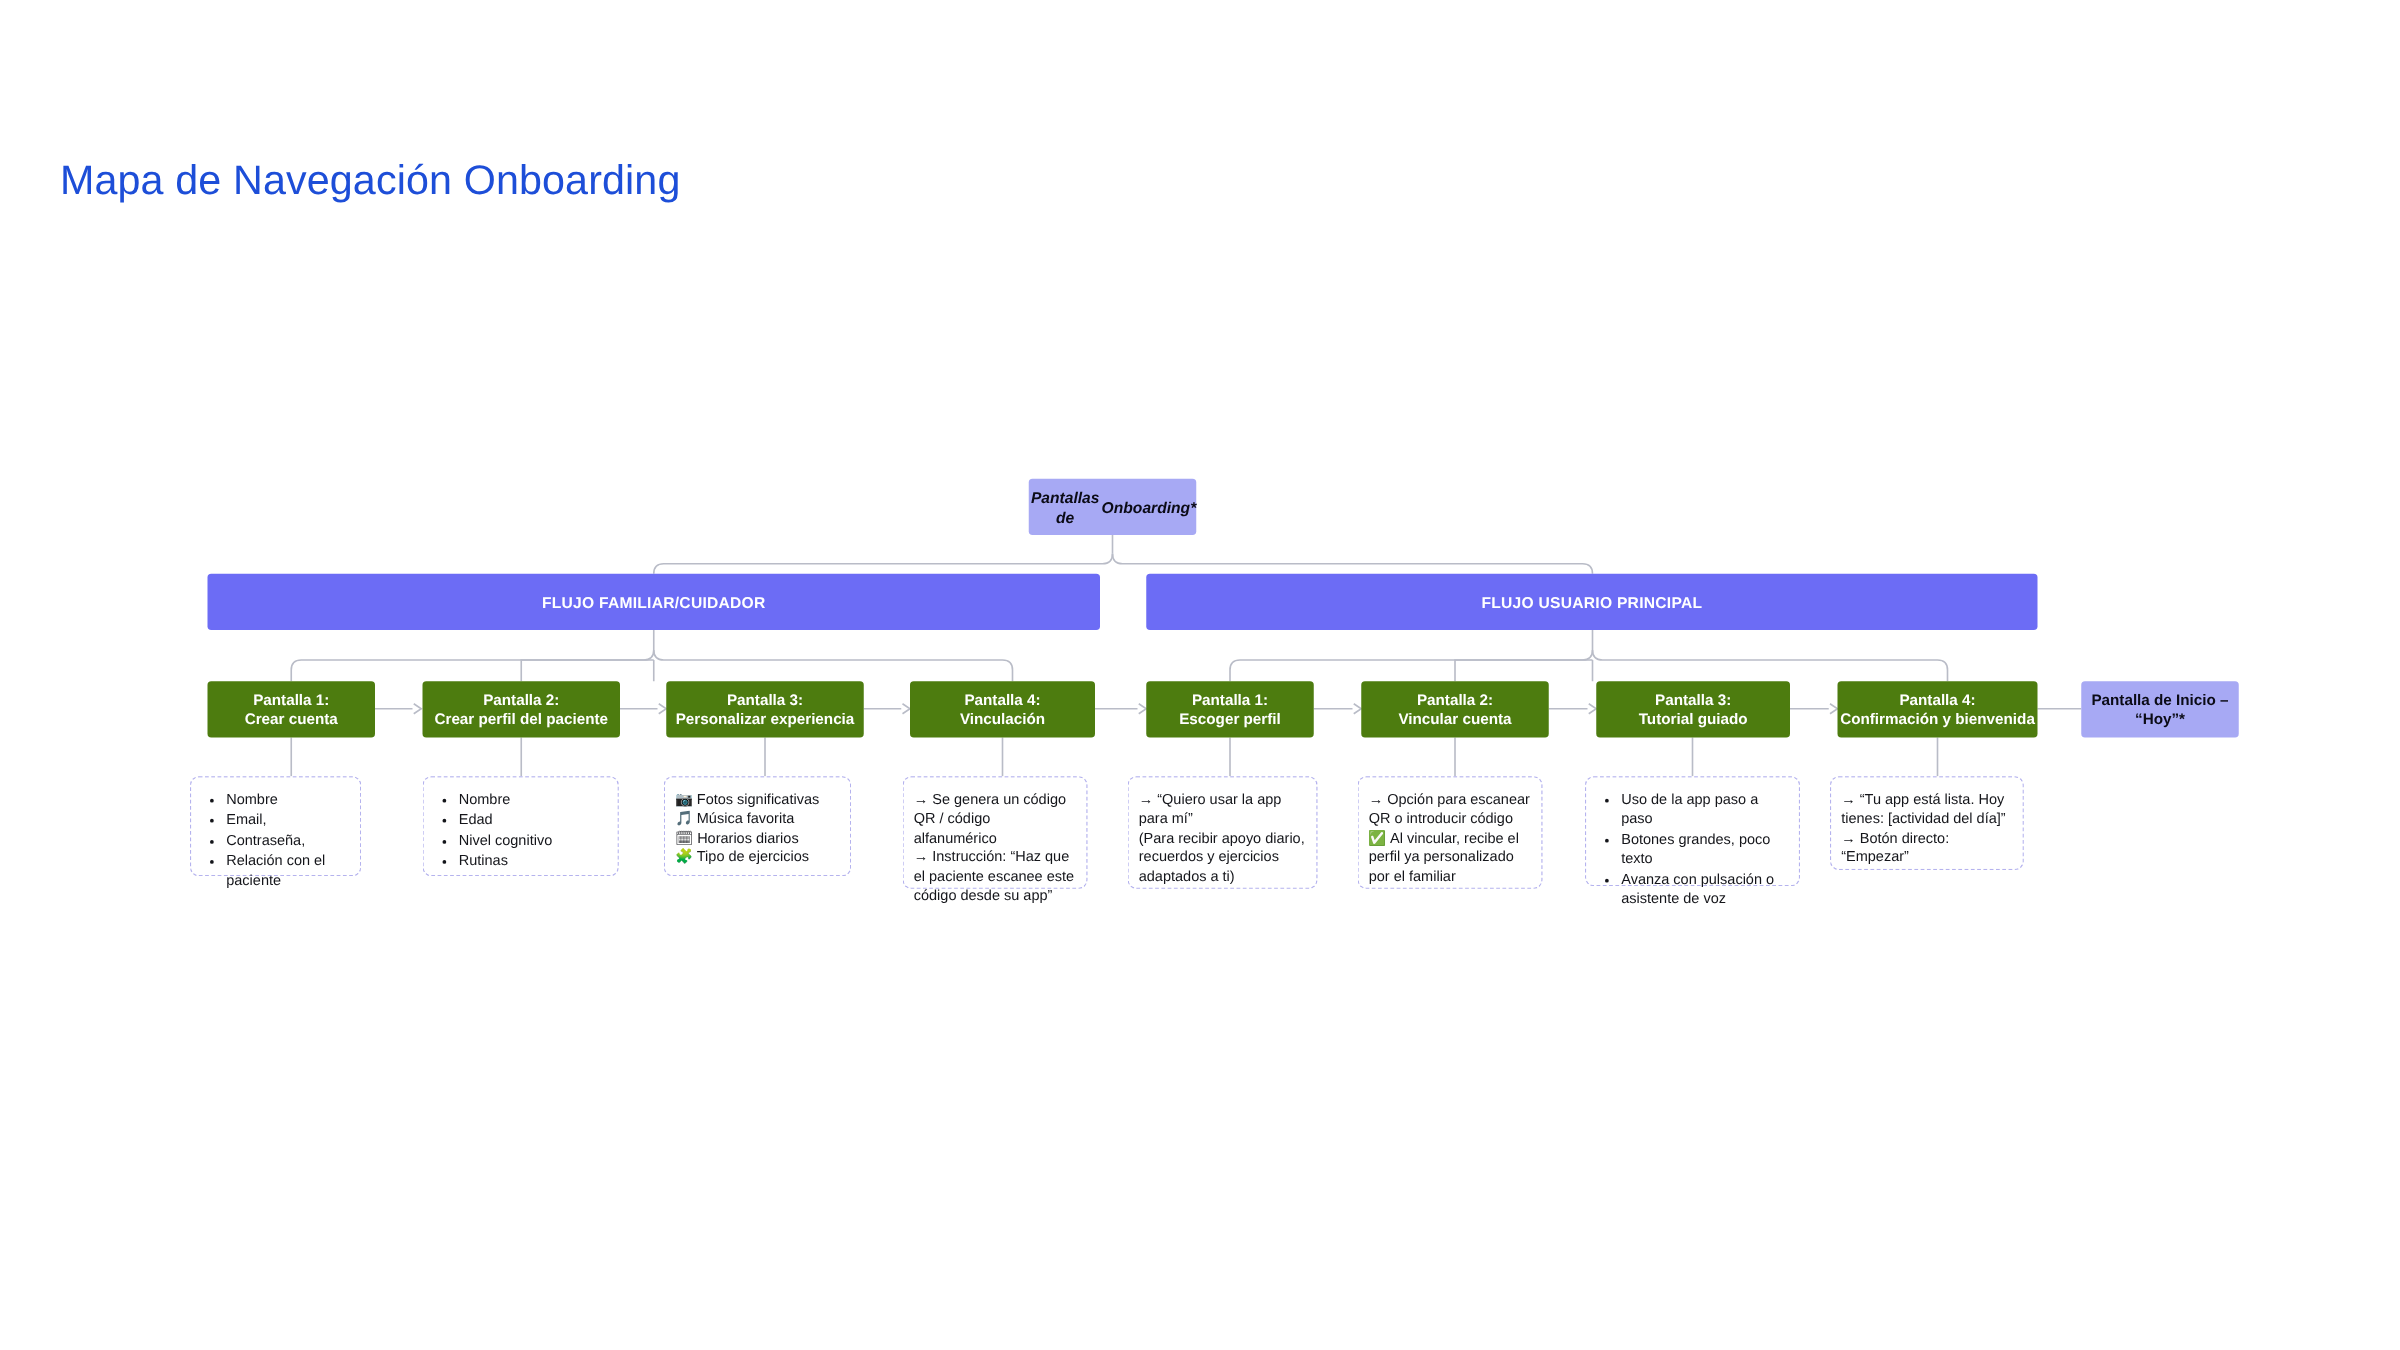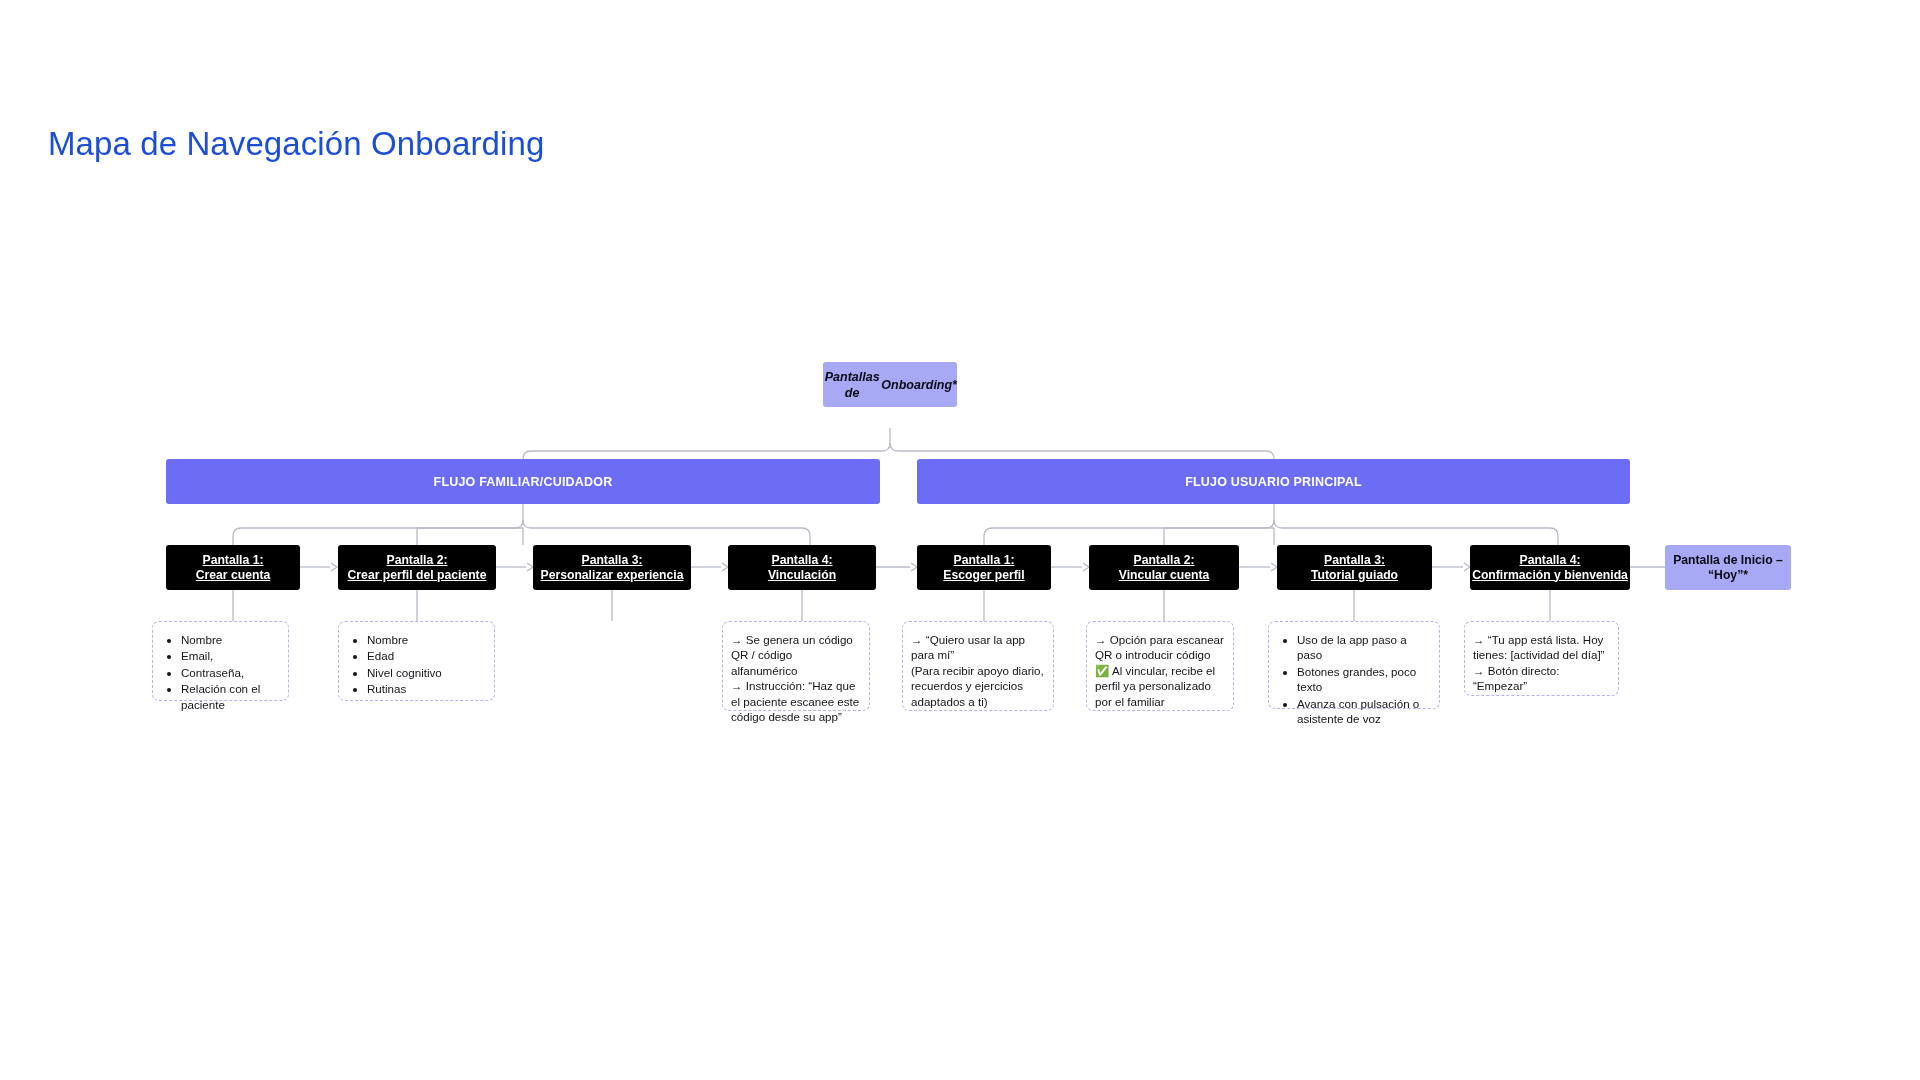--- a/index.html
+++ b/index.html
@@ -40,21 +40,21 @@
     top: 0;
     width: 1920px;
     height: 1080px;
     pointer-events: none;
   }
 
   
   .root-node {
     position: absolute;
     left: 823px;
-    top: 362px;
+    top: 383px;
     width: 134px;
     height: 45px;
     background: #a7a9f4;
     border-radius: 3px;
     display: flex;
     align-items: center;
     justify-content: center;
     text-align: center;
     font-size: 12.5px;
     line-height: 16px;
@@ -79,34 +79,33 @@
     letter-spacing: 0.2px;
   }
   .flow-bar.left  { left: 166px; width: 714px; }
   .flow-bar.right { left: 917px; width: 713px; }
 
   
   .screen-node {
     position: absolute;
     top: 545px;
     height: 45px;
-    background: #000000;
+    background: #4d7c0f;
     border-radius: 3px;
     display: flex;
     flex-direction: column;
     align-items: center;
     justify-content: center;
     text-align: center;
     color: #ffffff;
     font-size: 12.2px;
     line-height: 15px;
     font-weight: 700;
     padding: 0 6px;
     box-sizing: border-box;
-    text-decoration: underline;
   }
   .screen-node .ln { display: block; white-space: nowrap; }
 
   .sn-1 { left: 166px;  width: 134px; }
   .sn-2 { left: 338px;  width: 158px; }
   .sn-3 { left: 533px;  width: 158px; }
   .sn-4 { left: 728px;  width: 148px; }
   .sn-5 { left: 917px;  width: 134px; }
   .sn-6 { left: 1089px; width: 150px; }
   .sn-7 { left: 1277px; width: 155px; }
@@ -283,20 +282,26 @@
 
   <div class="detail-box db-2">
     <ul>
       <li>Nombre</li>
       <li>Edad</li>
       <li>Nivel cognitivo</li>
       <li>Rutinas</li>
     </ul>
   </div>
 
+  <div class="detail-box db-3">
+    <div class="plain-line"><span class="emoji">📷</span><span>Fotos significativas</span></div>
+    <div class="plain-line"><span class="emoji">🎵</span><span>Música favorita</span></div>
+    <div class="plain-line"><span class="emoji">🗓</span><span>Horarios diarios</span></div>
+    <div class="plain-line"><span class="emoji">🧩</span><span>Tipo de ejercicios</span></div>
+  </div>
 
   <div class="detail-box db-5">
     <span class="plain-line">→ “Quiero usar la app para mí”</span>
     <span class="plain-line">(Para recibir apoyo diario, recuerdos y ejercicios adaptados a ti)</span>
   </div>
 
   <div class="detail-box db-4">
     <span class="plain-line">→ Se genera un código QR / código alfanumérico</span>
     <span class="plain-line"> → Instrucción: “Haz que el paciente escanee este código desde su app”</span>
   </div>

